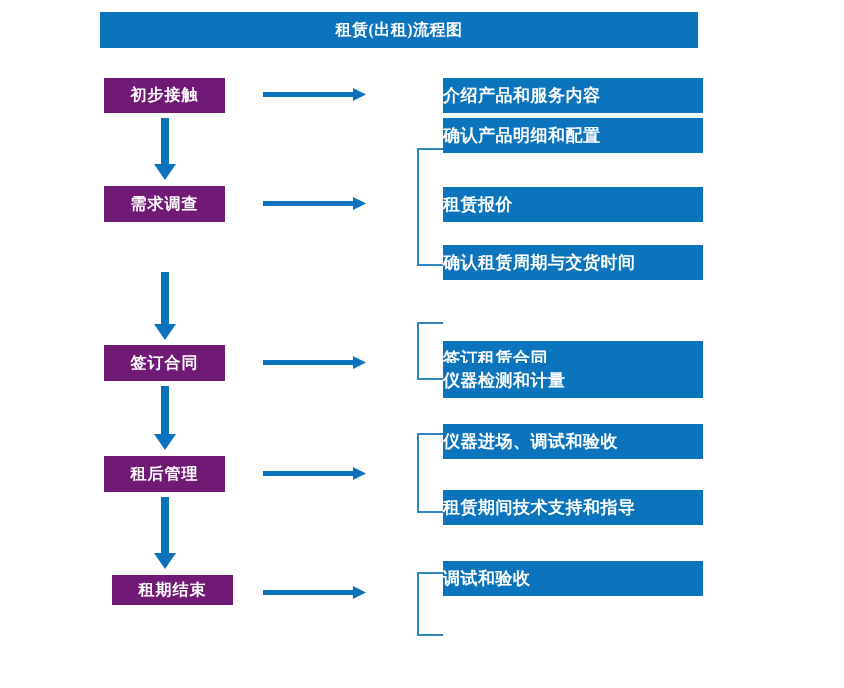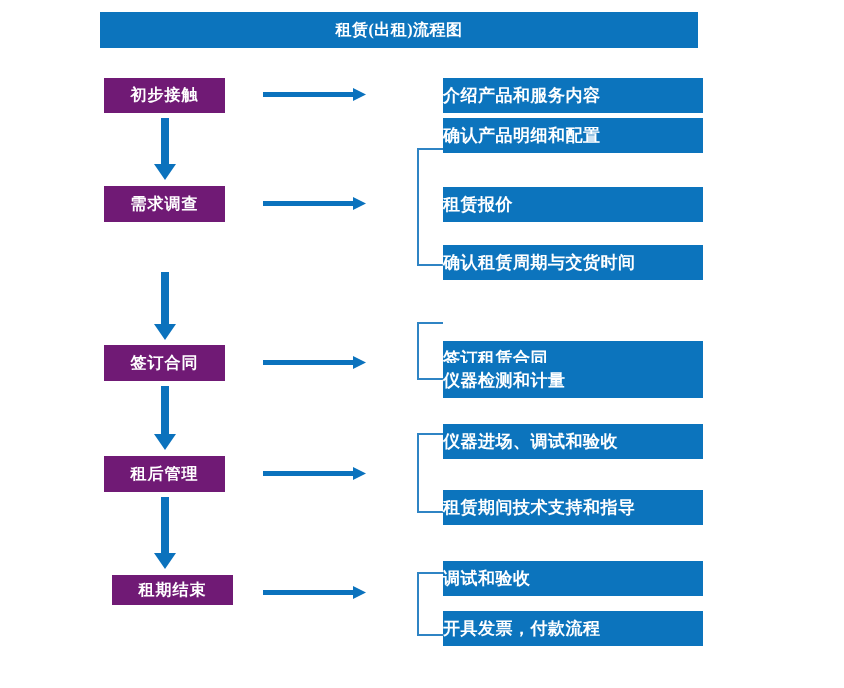--- a/index.html
+++ b/index.html
@@ -188,15 +188,14 @@
   <div class="detail-box" style="top:313px;margin-top:28px;">签订租赁合同</div>
 
   <div class="detail-box" style="top:363px;">仪器检测和计量</div>
 
   <div class="detail-box" style="top:424px;">仪器进场、调试和验收</div>
 
   <div class="detail-box" style="top:490px;">租赁期间技术支持和指导</div>
 
   <div class="detail-box" style="top:561px;">调试和验收</div>
 
-  <div class="detail-box" style="top:611px;">开具发票，付款流程</div>
 
 </div>
 
 </body></html>

